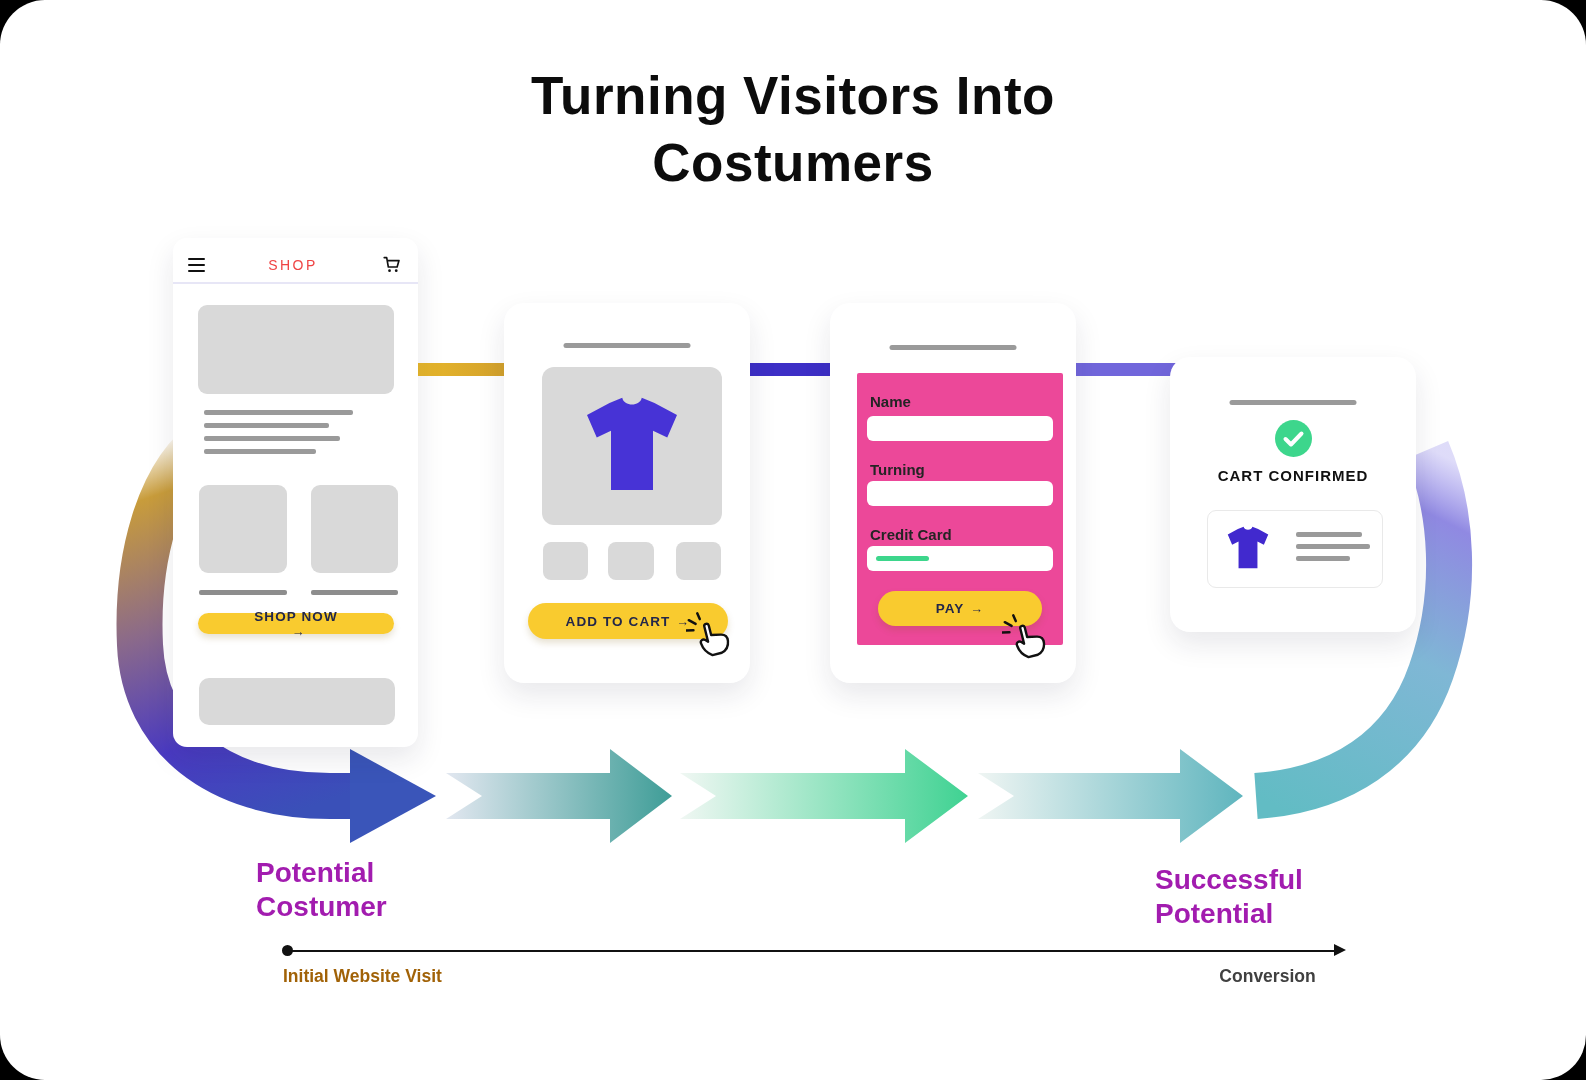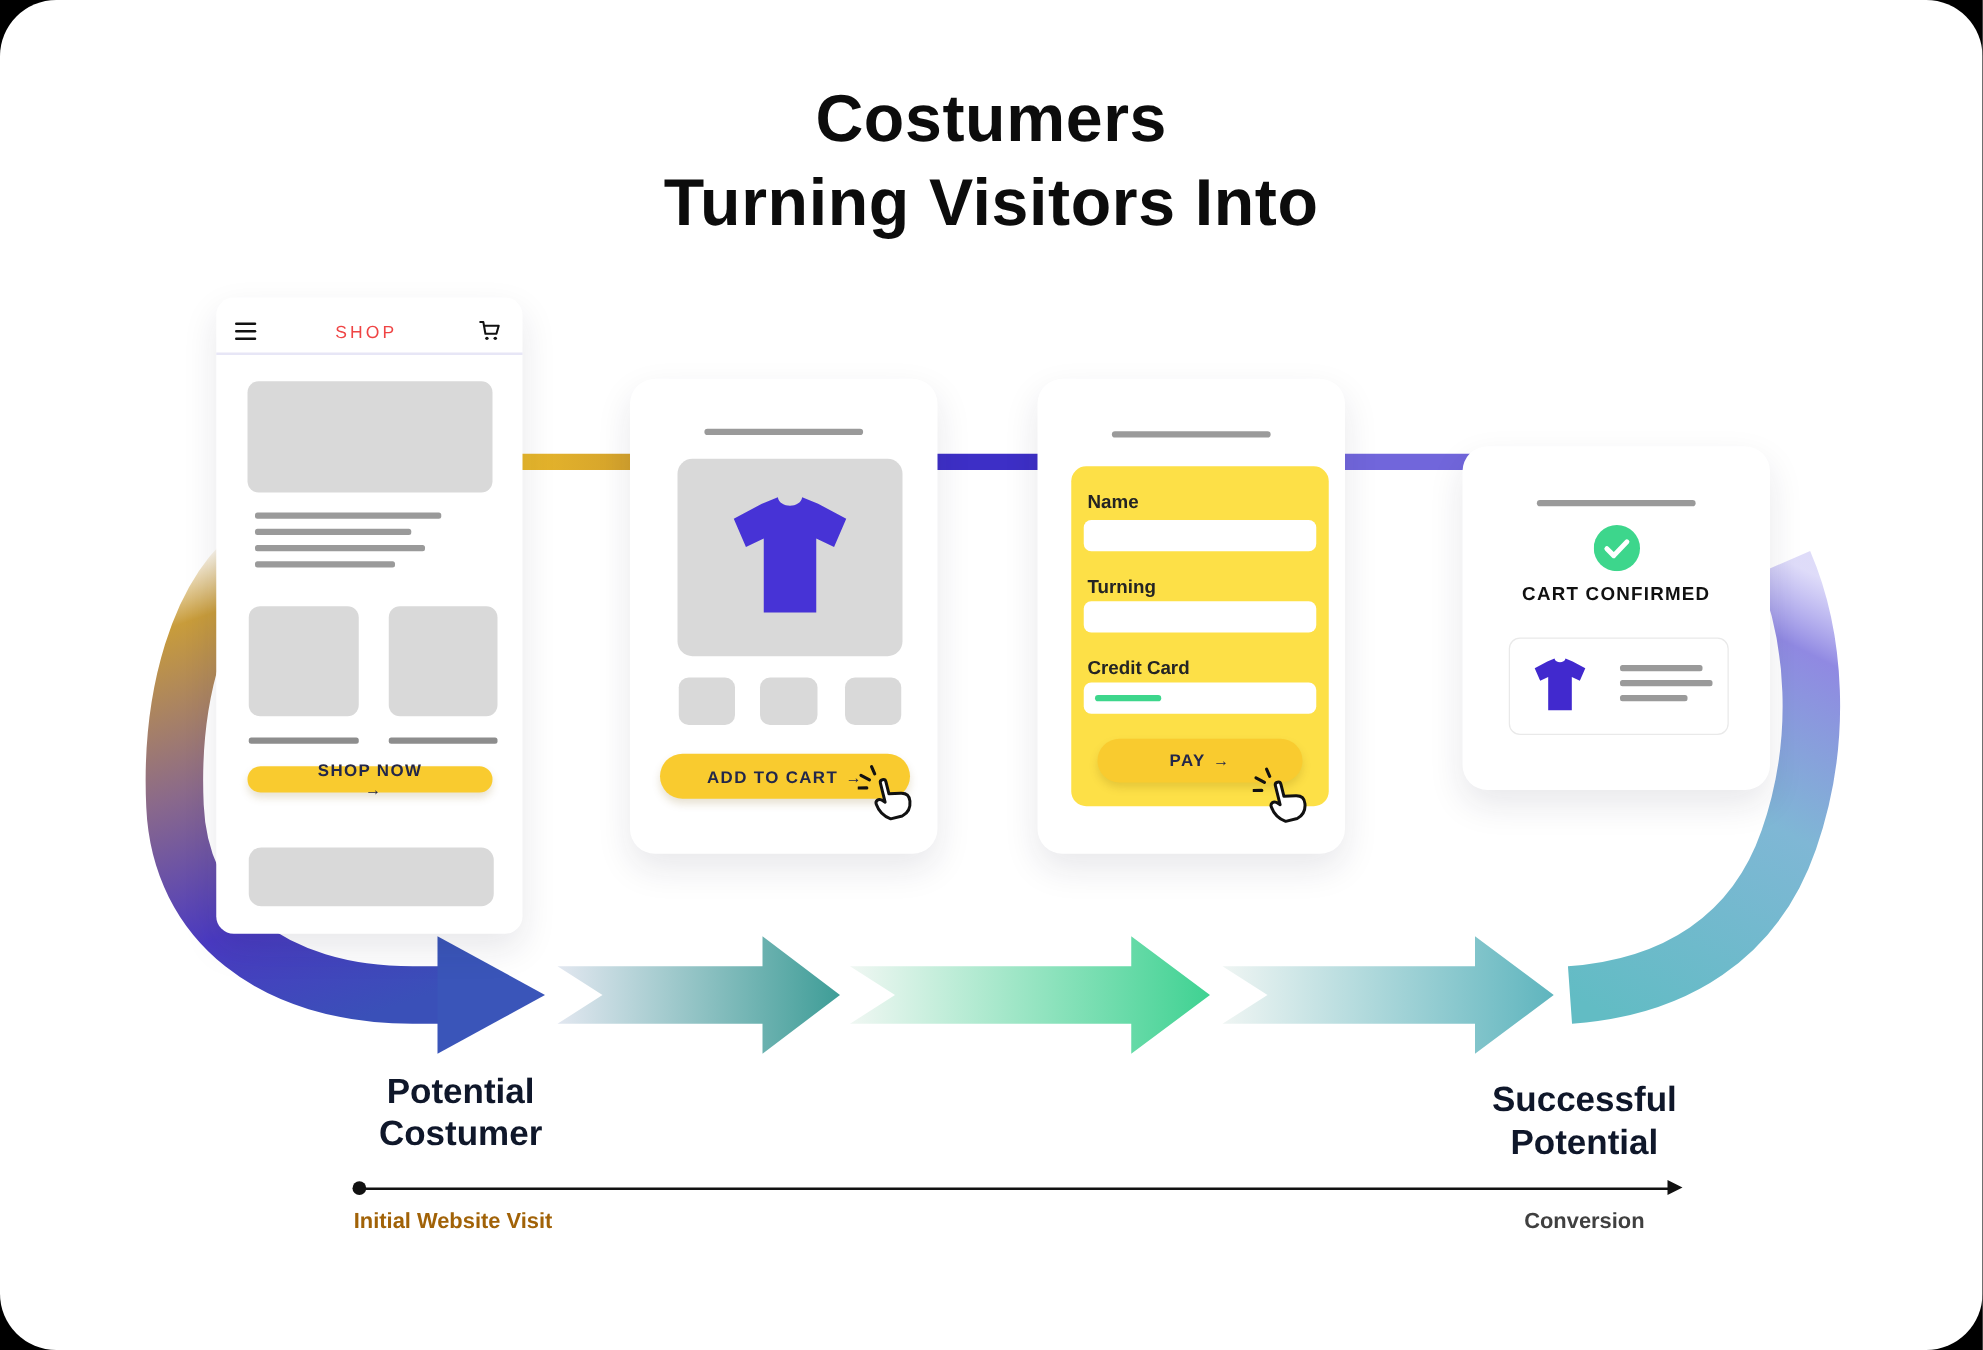--- a/index.html
+++ b/index.html
@@ -25,29 +25,29 @@
   .ph-block{position:absolute;background:#D9D9D9;}
   .ph-line{position:absolute;background:#9A9A9A;border-radius:2px;height:4.5px;}
   .ph-line.dark{background:#8D8D8D;height:5px;}
   .handle{position:absolute;left:50%;transform:translateX(-50%);width:127px;height:5px;border-radius:3px;background:#9A9A9A;}
 
   .cta{position:absolute;display:flex;align-items:center;justify-content:center;
        background:#F9CB2F;color:#23274A;font-weight:800;letter-spacing:1.1px;
        border-radius:18px;box-shadow:0 4px 7px rgba(120,90,0,.18);cursor:pointer;border:none;}
   .cta .arrow{font-weight:700;margin-left:6px;font-size:.95em;}
 
-  .panel{position:absolute;left:27px;top:70px;width:206px;height:272px;border-radius:12px;background:#fde047;}
+  .panel{position:absolute;left:27px;top:70px;width:206px;height:272px;border-radius:2px;background:#ec4899;}
   .f-label{position:absolute;left:13px;font-size:15px;font-weight:700;color:#242424;}
   .f-input{position:absolute;left:10px;width:186px;height:25px;border-radius:6px;background:#fff;}
   .cc-line{position:absolute;left:9px;top:10px;width:53px;height:5px;border-radius:2.5px;background:#3DD68C;}
 
   .status-text{position:absolute;left:0;right:0;top:110px;text-align:center;font-size:15px;font-weight:800;letter-spacing:1px;color:#111;}
   .item-box{position:absolute;left:37px;top:153px;width:174px;height:76px;border-radius:9px;background:#fff;border:1.5px solid #E9E9E9;}
 
-  .big-label{position:absolute;text-align:center;font-size:28px;line-height:34px;font-weight:800;color:#0f172a;z-index:2;}
+  .big-label{position:absolute;font-size:28px;line-height:34px;font-weight:800;color:#a21caf;z-index:2;}
   .big-label span{display:block;}
   .caption{position:absolute;font-size:17.5px;font-weight:700;z-index:2;}
   .tl-dot{position:absolute;left:282px;top:945px;width:11px;height:11px;border-radius:50%;background:#111;z-index:2;}
   .tl-line{position:absolute;left:288px;top:949.5px;width:1048px;height:2.5px;background:#111;z-index:2;}
   .tl-head{position:absolute;left:1334px;top:944px;width:0;height:0;z-index:2;
            border-left:12px solid #111;border-top:6.5px solid transparent;border-bottom:6.5px solid transparent;}
   .cursor{position:absolute;z-index:3;}
 </style>
 </head>
 <body>
@@ -114,22 +114,22 @@
 
     <polygon points="446,773 610,773 610,749 672,796 610,843 610,819 446,819 482,796" fill="url(#gSeg1)" stroke="#fff" stroke-width="7" paint-order="stroke"></polygon>
     <polygon points="680,773 905,773 905,749 968,796 905,843 905,819 680,819 716,796" fill="url(#gSeg2)" stroke="#fff" stroke-width="7" paint-order="stroke"></polygon>
     <polygon points="978,773 1180,773 1180,749 1243,796 1180,843 1180,819 978,819 1014,796" fill="url(#gSeg3)" stroke="#fff" stroke-width="7" paint-order="stroke"></polygon>
 
     <path d="M 1256 796 C 1340 790 1404 750 1431 672 C 1459 592 1452 508 1427 450" fill="none" stroke="#fff" stroke-width="60"></path>
     <path d="M 1256 796 C 1340 790 1404 750 1431 672 C 1459 592 1452 508 1427 450" fill="none" stroke="url(#gRight)" stroke-width="46"></path>
   </svg>
 
   <h1 class="title">
+    <span>Turning Visitors Into</span>
     <span>Costumers</span>
-    <span>Turning Visitors Into</span>
   </h1>
 
   <div class="card phone" id="shop-card">
     <div class="phone-header">
       <div class="burger">
           <i></i>
           <i></i>
           <i></i>
         </div>
       <div class="phone-title">SHOP</div>

